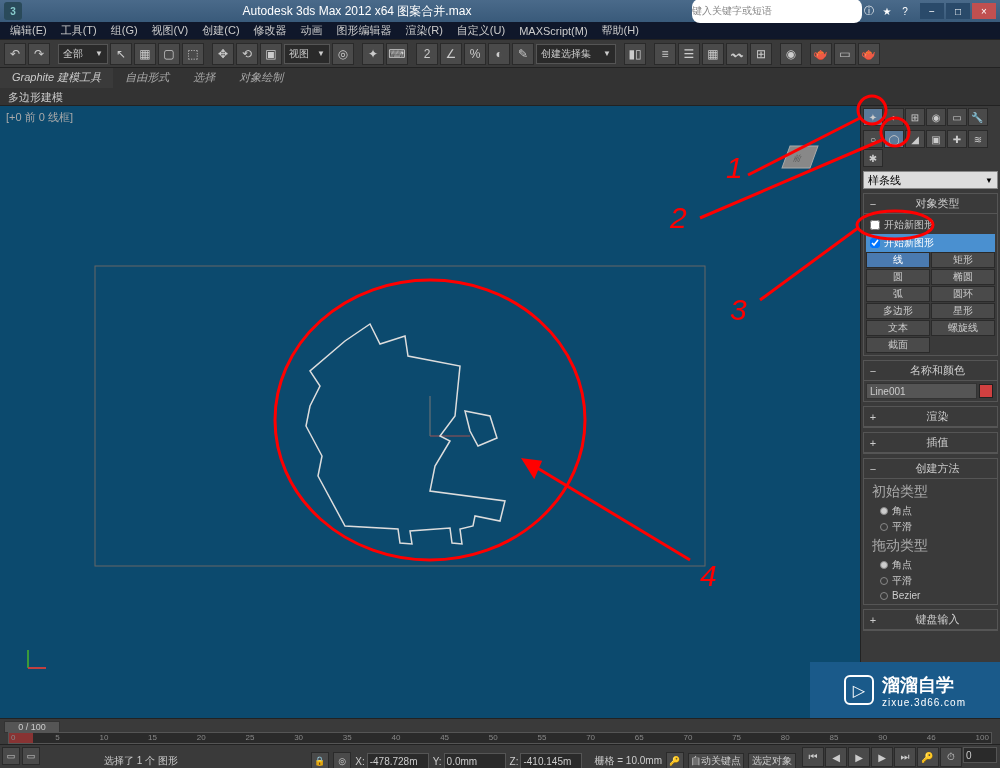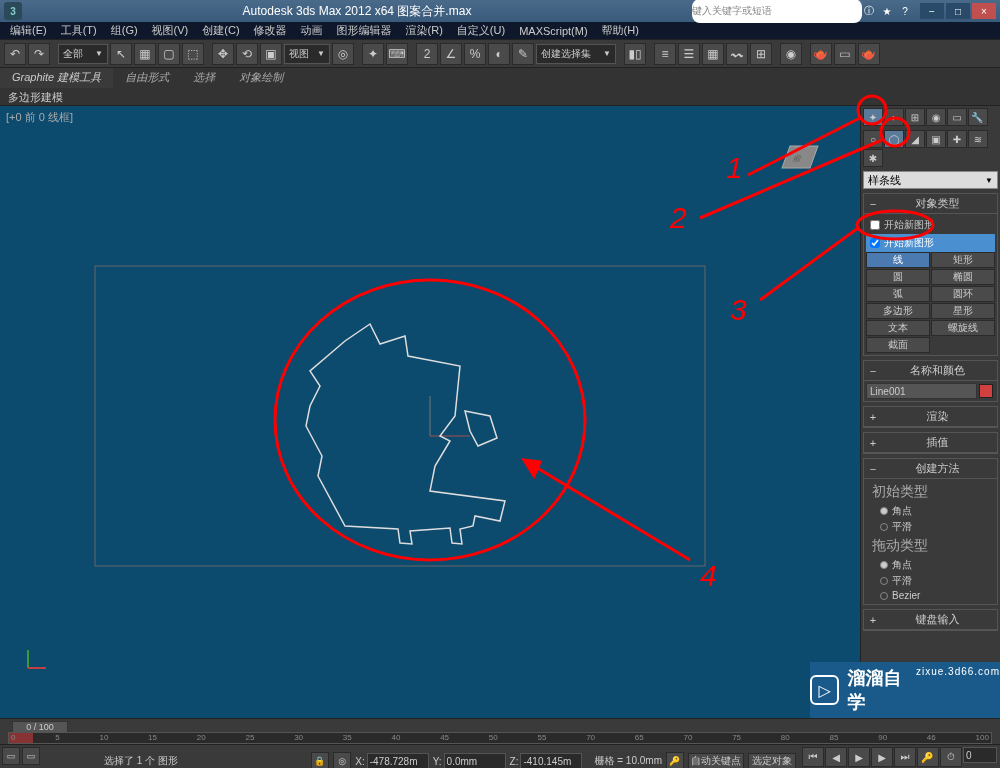--- a/index.html
+++ b/index.html
@@ -59,21 +59,21 @@
 .name-input { width: calc(100% - 18px); height: 16px; background: #555; border: 1px solid #333; color: #ccc; font-size: 10px; padding: 0 3px; }
 .color-swatch { width: 14px; height: 14px; background: #d04040; display: inline-block; vertical-align: middle; border: 1px solid #222; }
 .radio-row { display: flex; align-items: center; gap: 4px; padding: 1px 14px; font-size: 10px; }
 .radio-row .rb { width: 8px; height: 8px; border: 1px solid #888; border-radius: 50%; }
 .radio-row .rb.on { background: #ccc; }
 .group-label { font-size: 14px; padding: 2px 6px; color: #aaa; }
 
 
 .timeline-area { height: 26px; background: #3a3a3a; border-top: 1px solid #222; display: flex; }
 .time-slider { flex: 1; position: relative; }
-.time-slider-box { position: absolute; left: 12px; top: 2px; width: 56px; height: 12px; background: #555; border: 1px solid #333; font-size: 9px; display: flex; align-items: center; justify-content: center; }
+.time-slider-box { position: absolute; left: 4px; top: 2px; width: 56px; height: 12px; background: #555; border: 1px solid #333; font-size: 9px; display: flex; align-items: center; justify-content: center; }
 .time-ruler { position: absolute; left: 8px; right: 8px; bottom: 0; height: 12px; background: #2a2a2a; border: 1px solid #555; }
 .time-ticks { position: absolute; inset: 0; display: flex; justify-content: space-between; padding: 0 2px; }
 .time-ticks span { font-size: 8px; color: #888; }
 .time-red { position: absolute; left: 0; top: 0; bottom: 0; width: 24px; background: #883333; }
 
 
 .statusbar { height: 48px; background: #3a3a3a; border-top: 1px solid #222; display: flex; }
 .status-left { width: 100px; display: flex; flex-direction: column; }
 .status-left-row { height: 22px; display: flex; align-items: center; gap: 2px; padding: 0 2px; }
 .status-btn-sm { width: 18px; height: 18px; background: #4a4a4a; border: 1px solid #2a2a2a; font-size: 9px; display: flex; align-items: center; justify-content: center; }
@@ -83,21 +83,21 @@
 .coord-input { width: 62px; height: 16px; background: #2a2a2a; border: 1px solid #555; color: #ccc; font-size: 10px; padding: 0 2px; }
 .status-right { width: 200px; display: flex; flex-wrap: wrap; gap: 1px; padding: 2px; align-content: flex-start; }
 .nav-btn { width: 22px; height: 20px; background: #4a4a4a; border: 1px solid #2a2a2a; font-size: 10px; display: flex; align-items: center; justify-content: center; }
 
 
 .annotation { position: absolute; inset: 0; pointer-events: none; z-index: 1000; }
 
 
 .watermark { position: absolute; right: 0; bottom: 50px; width: 190px; height: 56px; background: #1a5a8a; color: #fff; display: flex; align-items: center; justify-content: center; gap: 8px; z-index: 999; }
 .watermark .play { width: 30px; height: 30px; border: 2px solid #fff; border-radius: 6px; display: flex; align-items: center; justify-content: center; font-size: 16px; }
-.watermark .wm-text { display: flex; flex-direction: row; }
+.watermark .wm-text { display: flex; flex-direction: column; }
 .watermark .wm-main { font-size: 18px; font-weight: bold; }
 .watermark .wm-sub { font-size: 10px; letter-spacing: 1px; }
 </style>
 </head>
 <body>
 
 <div class="titlebar">
   <div class="app-icon">
       <span>3</span>
     </div>

